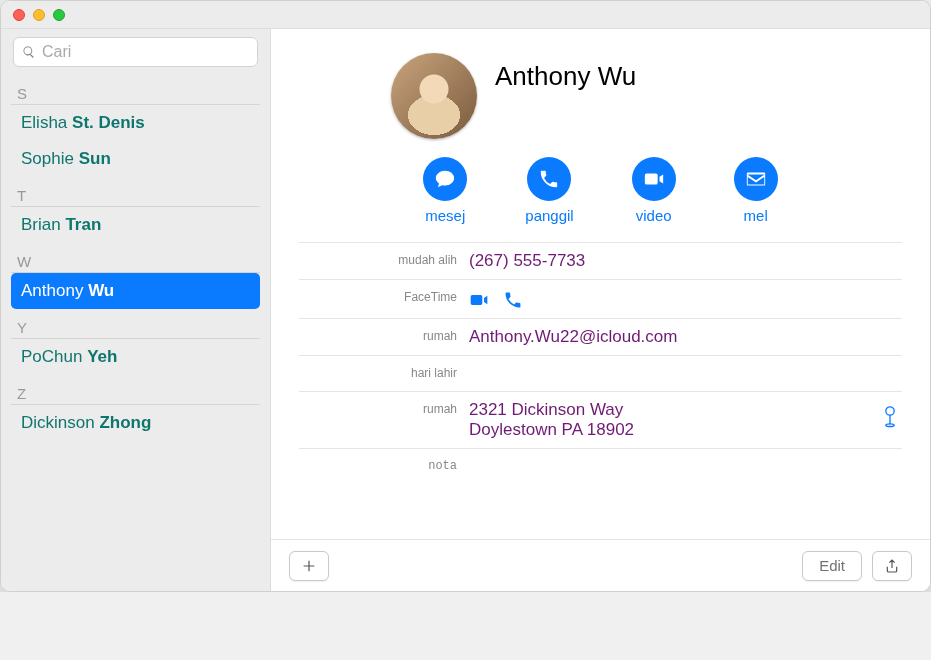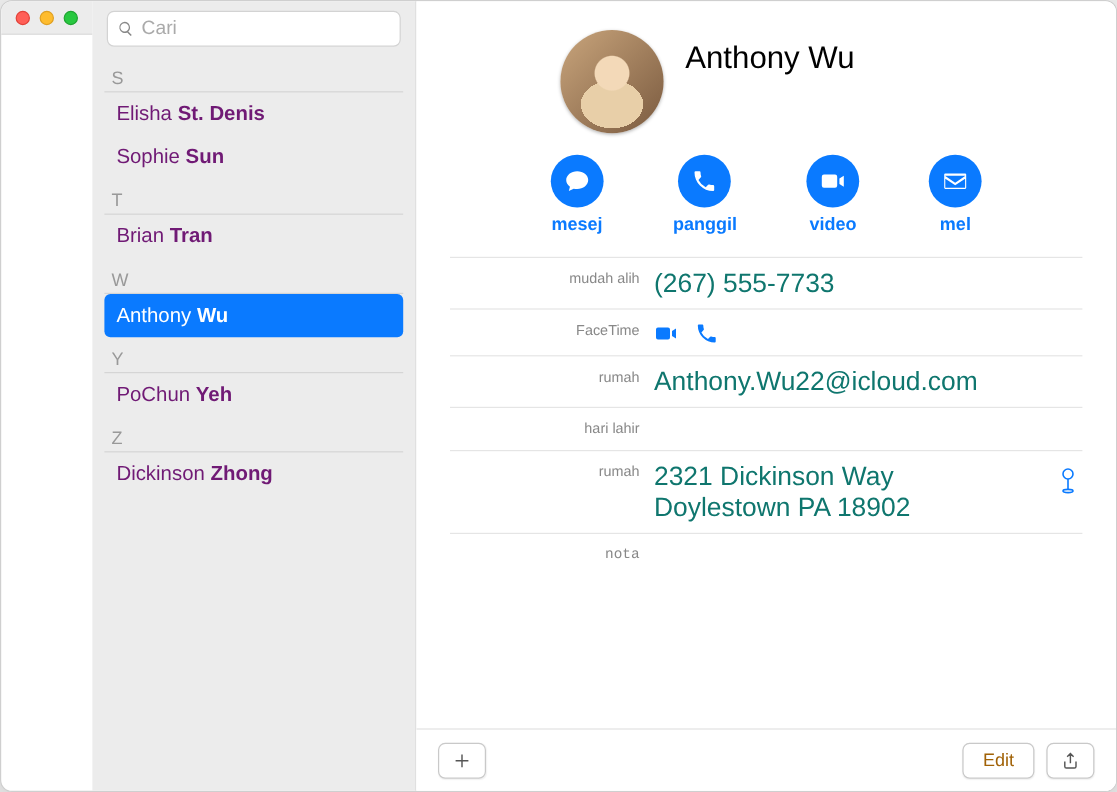--- a/index.html
+++ b/index.html
@@ -1,19 +1,19 @@
 <!DOCTYPE html>
 <html><head>
   <meta charset="utf-8">
   <style>
     * { box-sizing: border-box; margin: 0; padding: 0; }
     body { font-family: -apple-system, BlinkMacSystemFont, "Helvetica Neue", Arial, sans-serif; background: #f0f0f0; }
     .window {
-      width: 931px; height: 660px; background: #fff; border: 1px solid #cfcfcf;
-      border-radius: 10px; overflow: hidden; display: flex; flex-direction: row;
+      width: 931px; height: 592px; background: #fff; border: 1px solid #cfcfcf;
+      border-radius: 10px; overflow: hidden; display: flex; flex-direction: column;
       box-shadow: 0 10px 40px rgba(0,0,0,0.2);
     }
     .titlebar {
       height: 28px; display: flex; align-items: center; padding: 0 12px;
       background: #ececec; border-bottom: 1px solid #ddd;
     }
     .traffic { display: flex; gap: 8px; }
     .dot { width: 12px; height: 12px; border-radius: 50%; }
     .dot.red { background: #ff5f57; border: 0.5px solid #e14239; }
     .dot.yellow { background: #febc2e; border: 0.5px solid #dfa023; }
@@ -34,21 +34,21 @@
       border: none; outline: none; font-size: 16px; color: #333; width: 100%;
       background: transparent;
     }
     .search input::placeholder { color: #aaa; }
     .list { flex: 1; overflow-y: auto; padding: 0 10px 10px 10px; }
     .section-head {
       color: #999; font-size: 15px; padding: 6px 6px 2px 6px;
       border-bottom: 1px solid #d5d5d5; margin-top: 4px;
     }
     .contact-item {
-      padding: 8px 10px; font-size: 17px; color: #701a75; border-radius: 5px;
+      padding: 8px 10px; font-size: 17px; color: #0f766e; border-radius: 5px;
       cursor: default;
     }
     .contact-item .first { font-weight: 400; }
     .contact-item .last { font-weight: 600; }
     .contact-item.selected { background: #0a7aff; color: #fff; }
     .detail { flex: 1; display: flex; flex-direction: column; background: #fff; position: relative; }
     .detail-header {
       display: flex; align-items: flex-start; padding: 24px 40px 12px 120px; gap: 18px;
     }
     .avatar {
@@ -65,48 +65,48 @@
     .contact-name { font-size: 26px; font-weight: 500; color: #000; padding-top: 8px; }
     .actions {
       display: flex; gap: 58px; justify-content: center; padding: 6px 0 18px 0;
     }
     .action { display: flex; flex-direction: column; align-items: center; gap: 6px; cursor: default; }
     .action-circle {
       width: 44px; height: 44px; border-radius: 50%; background: #0a7aff;
       display: flex; align-items: center; justify-content: center;
     }
     .action-circle svg { width: 22px; height: 22px; fill: #fff; }
-    .action-label { font-size: 15px; color: #0a7aff; font-weight: bold; }
+    .action-label { font-size: 15px; color: #0a7aff; }
     .fields { padding: 0 28px; }
     .field-row {
       display: flex; border-top: 1px solid #e5e5e5; padding: 8px 0; align-items: flex-start;
       min-height: 36px;
     }
     .field-row:first-child { border-top: 1px solid #e5e5e5; }
     .field-label {
       width: 170px; text-align: right; color: #888; font-size: 12px; padding-right: 12px;
       padding-top: 2px;
     }
-    .field-value { flex: 1; font-size: 22px; color: #0f766e; position: relative; }
+    .field-value { flex: 1; font-size: 17px; color: #701a75; position: relative; }
     .field-value .line { display:block; }
     .ft-icons { display: flex; gap: 14px; align-items: center; padding-top:2px;}
     .ft-icons svg { width: 20px; height: 20px; fill: #0a7aff; }
     .map-pin {
       position: absolute; right: 2px; top: 4px;
     }
     .map-pin svg { width: 20px; height: 24px; fill: none; stroke: #0a7aff; stroke-width:1.6; }
     .bottom-bar {
       position: absolute; bottom: 0; left: 0; right: 0; height: 52px;
       border-top: 1px solid #e2e2e2; display: flex; align-items: center;
       padding: 0 18px; background: #fff; gap: 10px;
     }
     .btn {
       height: 30px; border: 1px solid #c9c9c9; border-radius: 6px; background: #fff;
       display: inline-flex; align-items: center; justify-content: center;
-      font-size: 15px; color: #a16207; padding: 0 16px; cursor: default;
+      font-size: 15px; color: #737373; padding: 0 16px; cursor: default;
       box-shadow: 0 0.5px 1px rgba(0,0,0,0.06);
     }
     .btn.icon-only { width: 40px; padding: 0; }
     .btn svg { width: 16px; height: 16px; stroke: #555; fill: none; stroke-width:1.8; }
     .spacer { flex: 1; }
   </style>
 </head>
 <body>
 
 <div class="window">

